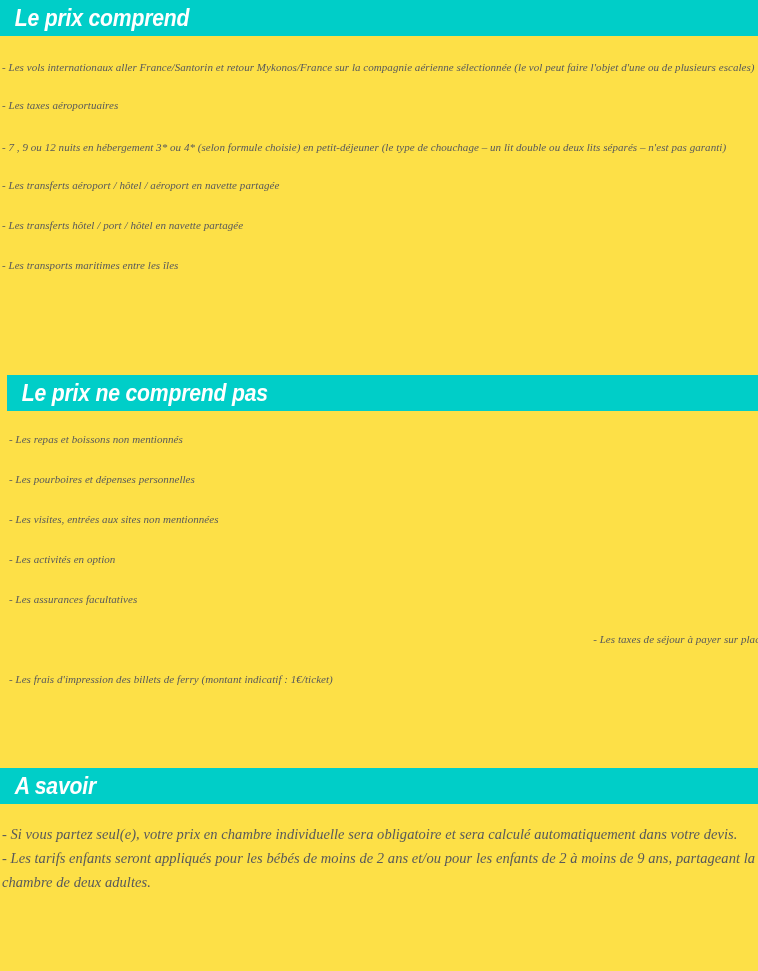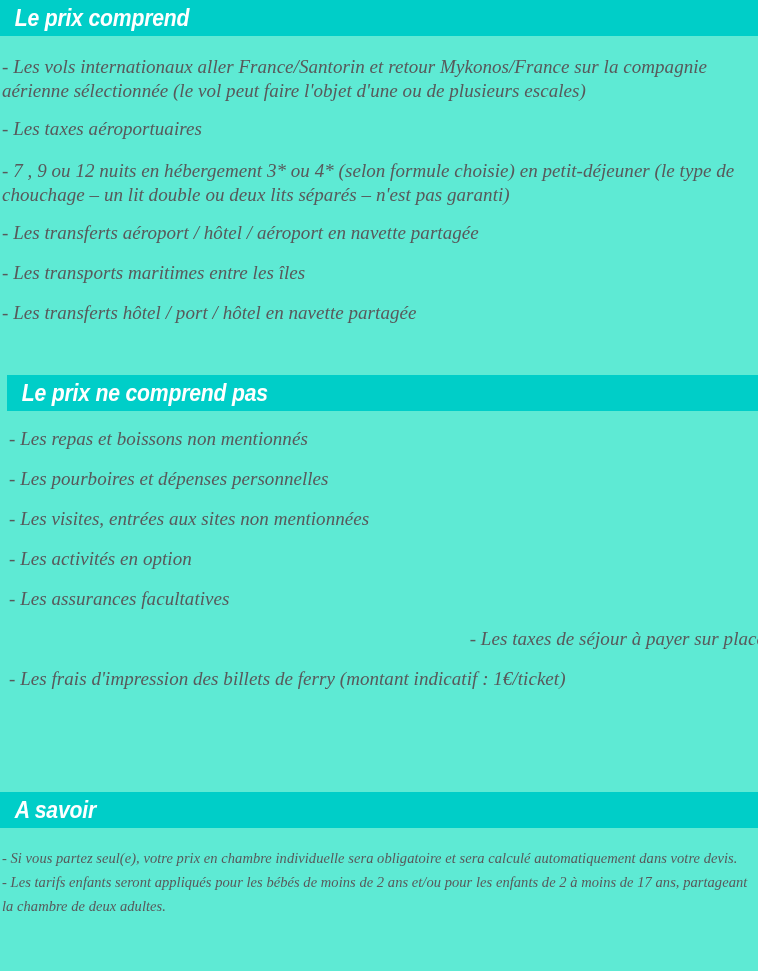--- a/index.html
+++ b/index.html
@@ -48,84 +48,84 @@
   
   .section-body {
     padding: 0;
     margin: 0;
     list-style: none;
   }
 
   .list-item {
     font-family: "Liberation Serif", "DejaVu Serif", serif;
     font-style: italic;
-    font-size: 19px;
+    font-size: 11px;
     line-height: 20px;
     color: #58595b;
     white-space: nowrap;
     overflow: visible;
     letter-spacing: 0.05px;
   }
   .list-item.wrap {
     white-space: normal;
   }
 
   
   .sec1 { position: absolute; left: 0; top: 0; width: 100%; }
   .sec1 .items { padding-left: 2px; padding-top: 19px; }
   .sec1 .list-item { margin-bottom: 20px; }
   .sec1 .list-item.two-line { line-height: 24px; margin-bottom: 16px; }
 
   .sec2 { position: absolute; left: 7px; top: 375px; width: 100%; }
   .sec2 .items { padding-left: 2px; padding-top: 18px; }
   .sec2 .list-item { margin-bottom: 20px; }
 
-  .sec3 { position: absolute; left: 0; top: 792px; width: 100%; }
+  .sec3 { position: absolute; left: 0; top: 768px; width: 100%; }
   .sec3 .items { padding-left: 2px; padding-top: 18px; }
   .sec3 .para {
     font-family: "Liberation Serif", "DejaVu Serif", serif;
     font-style: italic;
     font-size: 14.5px;
     line-height: 24px;
     color: #58595b;
     margin: 0;
     letter-spacing: 0.05px;
   }
 </style>
 </head>
 <body>
 
-<div class="page" style="background: #5eead4;">
+<div class="page" style="background: #fde047;">
 
   <section class="sec1">
     <div class="section-header" style="background: rgb(0, 206, 200); color: rgb(255, 255, 255);">Le prix comprend</div>
     <ul class="section-body items">
       <li class="list-item wrap two-line" style="color: rgb(88, 89, 91);">- Les vols internationaux aller France/Santorin et retour Mykonos/France sur la compagnie aérienne sélectionnée (le vol peut faire l'objet d'une ou de plusieurs escales)</li>
       <li class="list-item" style="color: rgb(88, 89, 91);">- Les taxes aéroportuaires</li>
       <li class="list-item wrap two-line" style="color: rgb(88, 89, 91);">- 7 , 9 ou 12 nuits en hébergement 3* ou 4* (selon formule choisie) en petit-déjeuner (le type de chouchage – un lit double ou deux lits séparés – n'est pas garanti)</li>
       <li class="list-item" style="color: rgb(88, 89, 91);">- Les transferts aéroport / hôtel / aéroport en navette partagée</li>
+      <li class="list-item" style="color: rgb(88, 89, 91);">- Les transferts hôtel / port / hôtel en navette partagée</li>
       <li class="list-item" style="color: rgb(88, 89, 91);">- Les transports maritimes entre les îles</li>
-      <li class="list-item" style="color: rgb(88, 89, 91);">- Les transferts hôtel / port / hôtel en navette partagée</li>
     </ul>
   </section>
 
   <section class="sec2">
     <div class="section-header" style="background: rgb(0, 206, 200); color: rgb(255, 255, 255);">Le prix ne comprend pas</div>
     <ul class="section-body items">
       <li class="list-item" style="color: rgb(88, 89, 91);">- Les repas et boissons non mentionnés</li>
       <li class="list-item" style="color: rgb(88, 89, 91);">- Les pourboires et dépenses personnelles</li>
       <li class="list-item" style="color: rgb(88, 89, 91);">- Les visites, entrées aux sites non mentionnées</li>
       <li class="list-item" style="color: rgb(88, 89, 91);">- Les activités en option</li>
       <li class="list-item" style="color: rgb(88, 89, 91);">- Les assurances facultatives</li>
       <li class="list-item" style="color: rgb(88, 89, 91); text-align: right;">- Les taxes de séjour à payer sur place</li>
       <li class="list-item" style="color: rgb(88, 89, 91);">- Les frais d'impression des billets de ferry (montant indicatif : 1€/ticket)</li>
     </ul>
   </section>
 
   <section class="sec3">
     <div class="section-header" style="background: rgb(0, 206, 200); color: rgb(255, 255, 255);">A savoir</div>
     <div class="items">
       <p class="para" style="color: rgb(88, 89, 91); font-style: italic;">- Si vous partez seul(e), votre prix en chambre individuelle sera obligatoire et sera calculé automatiquement dans votre devis.</p>
-      <p class="para" style="color: rgb(88, 89, 91);">- Les tarifs enfants seront appliqués pour les bébés de moins de 2 ans et/ou pour les enfants de 2 à moins de 17 ans, partageant la chambre de deux adultes.</p>
+      <p class="para" style="color: rgb(88, 89, 91);">- Les tarifs enfants seront appliqués pour les bébés de moins de 2 ans et/ou pour les enfants de 2 à moins de 9 ans, partageant la chambre de deux adultes.</p>
     </div>
   </section>
 
 </div>
 
 </body></html>

